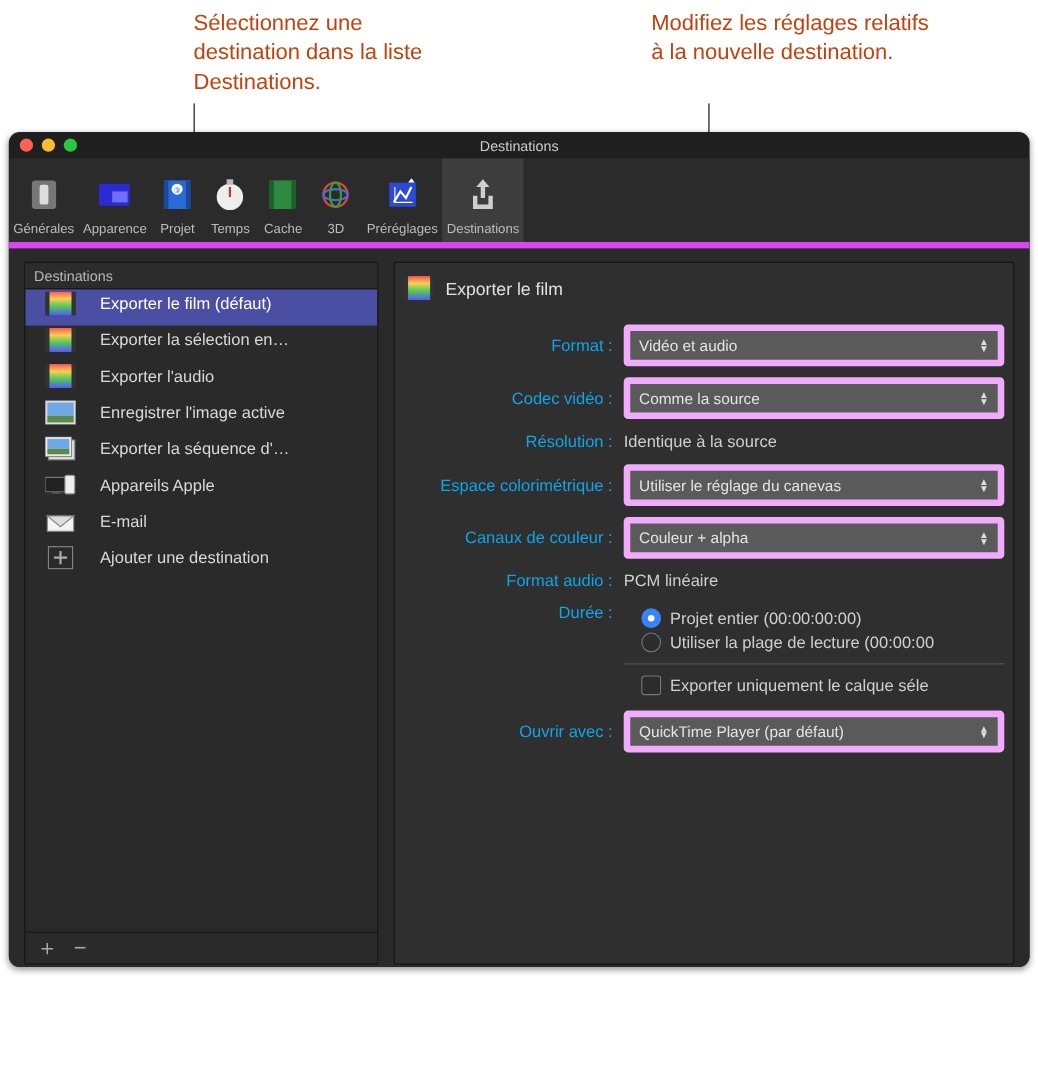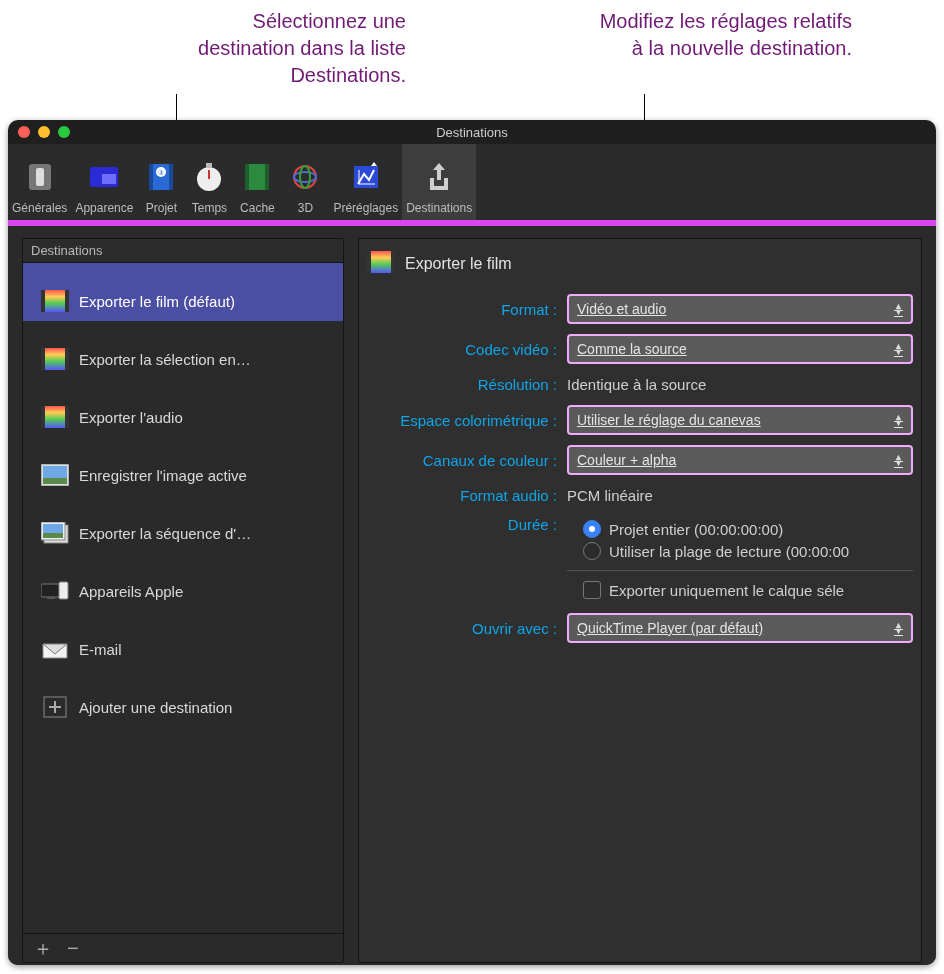--- a/index.html
+++ b/index.html
@@ -1,43 +1,43 @@
 <!DOCTYPE html>
 <html><head>
 <meta charset="utf-8">
 <style>
   html,body{margin:0;padding:0;font-family:-apple-system,"Helvetica Neue",Arial,sans-serif;background:#fff;color:#111;}
   .stage{position:relative;width:944px;height:974px;}
-  .callout{position:absolute;font-size:20px;line-height:1.35;color:#701a75;text-align:right;}
+  .callout{position:absolute;font-size:20px;line-height:1.35;color:#c2410c;}
   .callout .line{position:absolute;background:#000;}
-  .window{position:absolute;left:8px;top:120px;width:928px;height:845px;background:#1f1f1f;border-radius:10px;box-shadow:0 2px 6px rgba(0,0,0,.4);overflow:hidden;}
+  .window{position:absolute;left:8px;top:120px;width:928px;height:759px;background:#1f1f1f;border-radius:10px;box-shadow:0 2px 6px rgba(0,0,0,.4);overflow:hidden;}
   .titlebar{height:24px;display:flex;align-items:center;justify-content:center;position:relative;color:#ccc;font-size:13px;}
   .traffic{position:absolute;left:10px;top:6px;display:flex;gap:8px;}
   .traffic span{width:12px;height:12px;border-radius:50%;display:block;}
   .toolbar{display:flex;height:76px;align-items:flex-end;border-bottom:6px solid #d946ef;background:#2b2b2b;}
   .tb-item{display:flex;flex-direction:column;align-items:center;justify-content:flex-end;padding:0 4px 5px 4px;color:#bcbcbc;font-size:12px;height:76px;box-sizing:border-box;position:relative;cursor:default;}
   .tb-item.selected{background:#3d3d3d;}
   .tb-item .ic{width:40px;height:40px;display:flex;align-items:center;justify-content:center;margin-bottom:4px;}
   .tb-item svg{width:34px;height:34px;}
   .body{display:flex;height:calc(100% - 100px);background:#2a2a2a;}
   .left-pane{width:320px;background:#2a2a2a;border:1px solid #141414;margin:12px 0 8px 14px;display:flex;flex-direction:column;border-radius:2px;}
   .left-head{padding:4px 8px;color:#b8b8b8;font-size:13px;border-bottom:1px solid #141414;background:#2c2c2c;}
   .dest-list{flex:1;overflow:hidden;}
-  .dest-row{display:flex;align-items:center;gap:10px;padding:26px 10px 8px 18px;color:#d9d9d9;font-size:15px;cursor:default;}
+  .dest-row{display:flex;align-items:center;gap:22px;padding:1px 10px 8px 18px;color:#d9d9d9;font-size:15px;cursor:default;}
   .dest-row.selected{background:#4a4fa3;color:#fff;}
   .dest-row .icon{width:28px;height:24px;display:flex;align-items:center;justify-content:center;}
   .dest-row .lbl{white-space:nowrap;overflow:hidden;text-overflow:ellipsis;}
   .left-footer{height:28px;border-top:1px solid #141414;display:flex;align-items:center;gap:14px;padding-left:10px;color:#aaa;}
   .pm-btn{font-size:20px;line-height:1;color:#aaa;cursor:default;}
   .right-pane{flex:1;margin:12px 14px 8px 14px;border:1px solid #141414;background:#2f2f2f;border-radius:2px;padding:12px 8px;color:#cfcfcf;font-size:15px;overflow:hidden;}
   .right-head{display:flex;align-items:center;gap:10px;margin-bottom:18px;}
   .form-row{display:flex;align-items:center;margin:10px 0;}
   .form-lbl{width:190px;text-align:right;color:#0ea5e9;padding-right:10px;font-size:15px;}
   .form-val{flex:1;}
-  .select{background:#5a5a5a;border:2px solid #f0abfc;border-radius:4px;height:26px;display:flex;align-items:center;justify-content:space-between;padding:0 8px;color:#e4e4e4;font-size:14px;min-width:300px;text-decoration:underline;}
+  .select{background:#5a5a5a;border:6px solid #f0abfc;border-radius:4px;height:26px;display:flex;align-items:center;justify-content:space-between;padding:0 8px;color:#e4e4e4;font-size:14px;min-width:300px;}
   .select .arrows{display:flex;flex-direction:column;line-height:6px;font-size:9px;color:#ddd;}
   .static{color:#cfcfcf;font-size:15px;padding:2px 0;}
   .radio-row{display:flex;align-items:center;gap:8px;margin:4px 16px;}
   .radio{width:16px;height:16px;border-radius:50%;border:1px solid #777;background:#2c2c2c;display:flex;align-items:center;justify-content:center;}
   .radio.checked{border-color:#3a82f7;background:#3a82f7;}
   .radio.checked::after{content:"";width:6px;height:6px;border-radius:50%;background:#fff;}
   .divider{height:1px;background:#555;margin:10px 0 10px 0;}
   .checkbox{width:16px;height:16px;border:1px solid #777;border-radius:3px;background:#2c2c2c;display:inline-block;}
 </style>
 </head>

